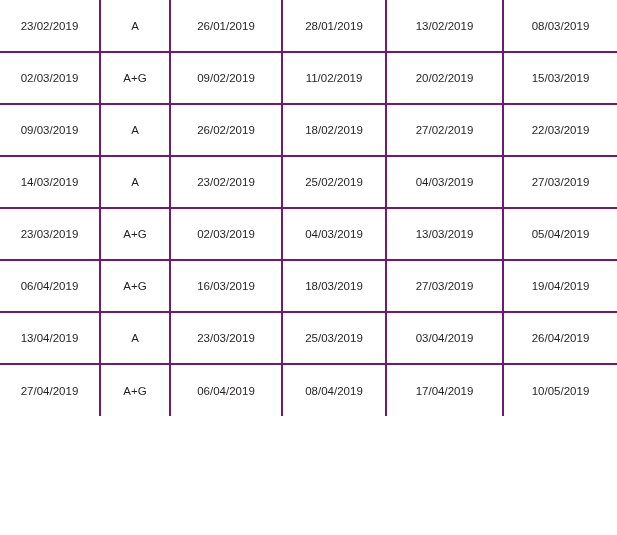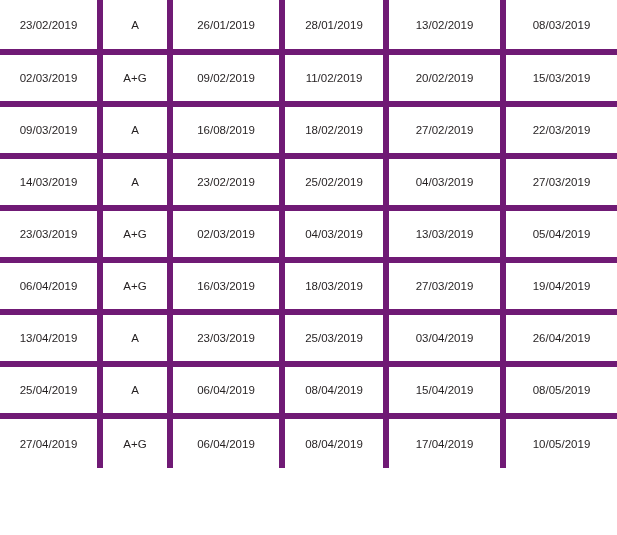--- a/index.html
+++ b/index.html
@@ -21,21 +21,21 @@
     box-sizing: border-box;
   }
   table.grid {
     border-collapse: collapse;
     table-layout: fixed;
     width: 617px;
     margin: 0;
     padding: 0;
   }
   table.grid td {
-    border: 6px solid #701a75;
+    border: 2px solid #701a75;
     color: #231f20;
     font-size: 11.5px;
     font-family: "Liberation Sans", sans-serif;
     text-align: center;
     vertical-align: middle;
     padding: 0;
     white-space: nowrap;
     overflow: hidden;
   }
   
@@ -79,21 +79,21 @@
         <td>02/03/2019</td>
         <td>A+G</td>
         <td>09/02/2019</td>
         <td>11/02/2019</td>
         <td>20/02/2019</td>
         <td>15/03/2019</td>
       </tr>
       <tr style="height: 52px;">
         <td>09/03/2019</td>
         <td>A</td>
-        <td>16/08/2019</td>
+        <td>26/02/2019</td>
         <td>18/02/2019</td>
         <td>27/02/2019</td>
         <td>22/03/2019</td>
       </tr>
       <tr style="height: 52px; margin-left: 14px;">
         <td>14/03/2019</td>
         <td>A</td>
         <td>23/02/2019</td>
         <td>25/02/2019</td>
         <td>04/03/2019</td>
@@ -116,28 +116,20 @@
         <td>19/04/2019</td>
       </tr>
       <tr style="height: 52px;">
         <td>13/04/2019</td>
         <td>A</td>
         <td>23/03/2019</td>
         <td>25/03/2019</td>
         <td>03/04/2019</td>
         <td>26/04/2019</td>
       </tr>
-      <tr style="height: 52px;">
-        <td>25/04/2019</td>
-        <td>A</td>
-        <td>06/04/2019</td>
-        <td>08/04/2019</td>
-        <td>15/04/2019</td>
-        <td>08/05/2019</td>
-      </tr>
       <tr style="height: 52px; margin-left: 26px;">
         <td>27/04/2019</td>
         <td>A+G</td>
         <td>06/04/2019</td>
         <td>08/04/2019</td>
         <td>17/04/2019</td>
         <td>10/05/2019</td>
       </tr>
     </tbody>
   </table>

